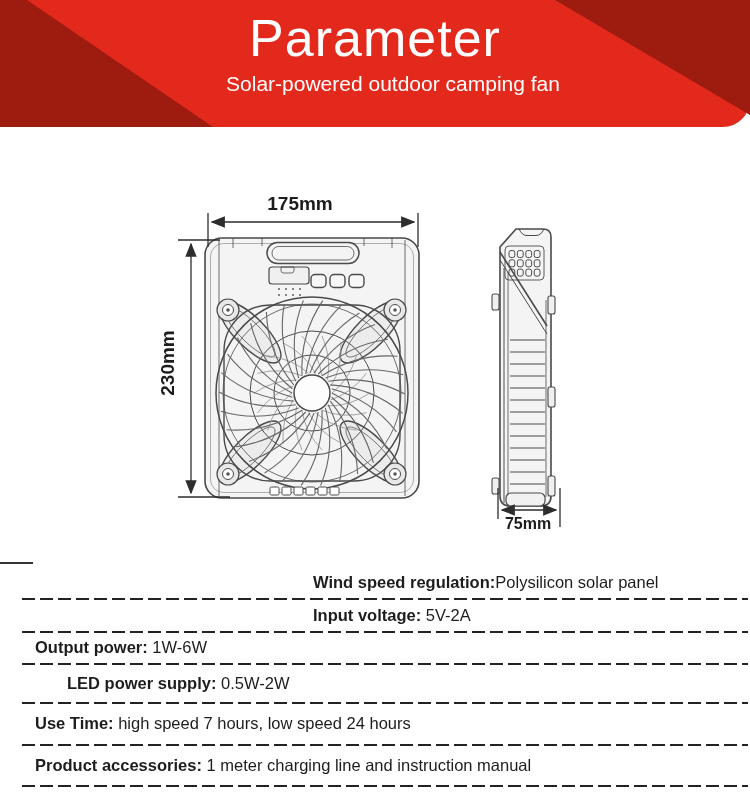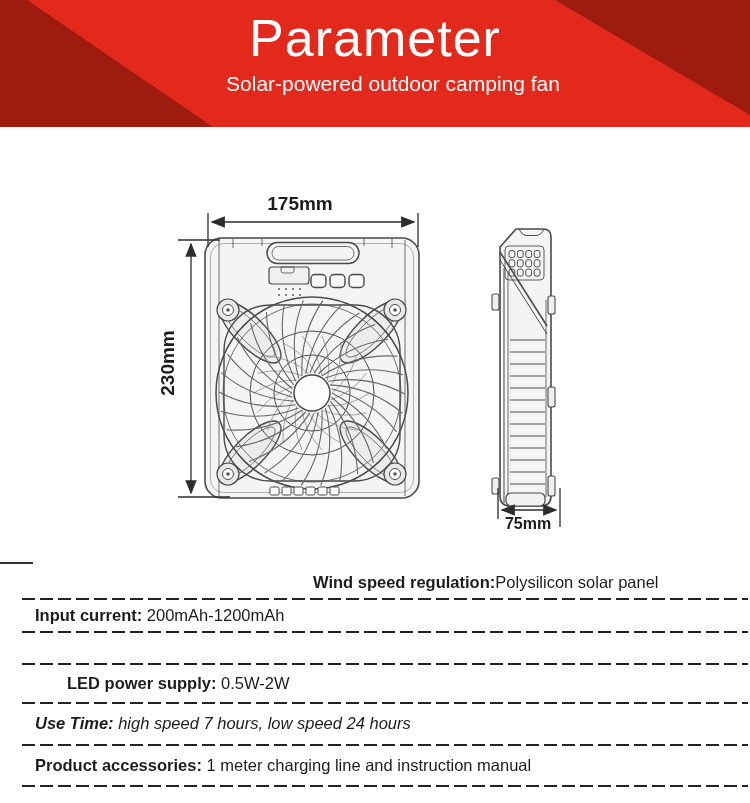--- a/index.html
+++ b/index.html
@@ -3,21 +3,21 @@
 <meta charset="utf-8">
 <style>
   * { margin:0; padding:0; box-sizing:border-box; }
   html,body { background:#fff; }
   .page {
     position:relative; width:750px; height:803px; background:#ffffff;
     overflow:hidden; font-family:"Liberation Sans", sans-serif; color:#1d1d1d;
   }
 
   
-  .banner { position:absolute; left:0; top:0; width:750px; height:127px; background:#e2291c; }
+  .banner { position:absolute; left:0; top:0; width:750px; height:127px; background:#e2291c;border-radius:27px; }
   .banner-corner { position:absolute; inset:0; background:#9e1b10; }
   .banner-corner.left  { clip-path:polygon(0 0, 27px 0, 213px 100%, 0 100%); }
   .banner-corner.right { clip-path:polygon(555px 0, 100% 0, 100% 115px); }
   .banner-title {
     position:absolute; left:0; top:11px; width:100%; text-align:center;
     font-size:52px; font-weight:300; color:#ffffff; letter-spacing:1px; line-height:54px;
   }
   .banner-subtitle {
     position:absolute; left:0; top:71px; width:100%; text-align:center;
     font-size:21px; font-weight:400; color:#ffffff; line-height:26px;padding-left:36px;
@@ -254,34 +254,35 @@
   <div class="dim-label dim-depth">75mm</div>
 
   <div class="tick-line"></div>
 
   <div class="spec-row" style="top:565px;height:33px;">
     <div class="cell c2"><span class="lbl">Wind speed regulation:</span><span class="val">Polysilicon solar panel</span></div>
   </div>
   <div class="dash-line" style="top:598px;"></div>
 
   <div class="spec-row" style="top:598px;height:33px;">
-    <div class="cell c1"><span class="lbl">Input current:</span><span class="val"> 200mAh-1200mAh</span></div>
+    <div class="cell c2"><span class="lbl">Input voltage:</span><span class="val"> 5V-2A</span></div>
   </div>
   <div class="dash-line" style="top:631px;"></div>
 
   <div class="spec-row" style="top:631px;height:32px;">
+    <div class="cell c1"><span class="lbl">Output power:</span><span class="val"> 1W-6W</span></div>
   </div>
   <div class="dash-line" style="top:663px;"></div>
 
   <div class="spec-row" style="top:663px;height:39px;margin-left:32px;">
     <div class="cell c1"><span class="lbl">LED power supply:</span><span class="val"> 0.5W-2W</span></div>
   </div>
   <div class="dash-line" style="top:702px;"></div>
 
-  <div class="spec-row" style="top:702px;height:42px;font-style:italic;">
+  <div class="spec-row" style="top:702px;height:42px;">
     <div class="cell c1"><span class="lbl">Use Time:</span><span class="val"> high speed 7 hours, low speed 24 hours</span></div>
   </div>
   <div class="dash-line" style="top:744px;"></div>
 
   <div class="spec-row" style="top:744px;height:41px;">
     <div class="cell c1"><span class="lbl">Product accessories:</span><span class="val"> 1 meter charging line and instruction manual</span></div>
   </div>
   <div class="dash-line" style="top:785px;"></div>
 
 </div>

